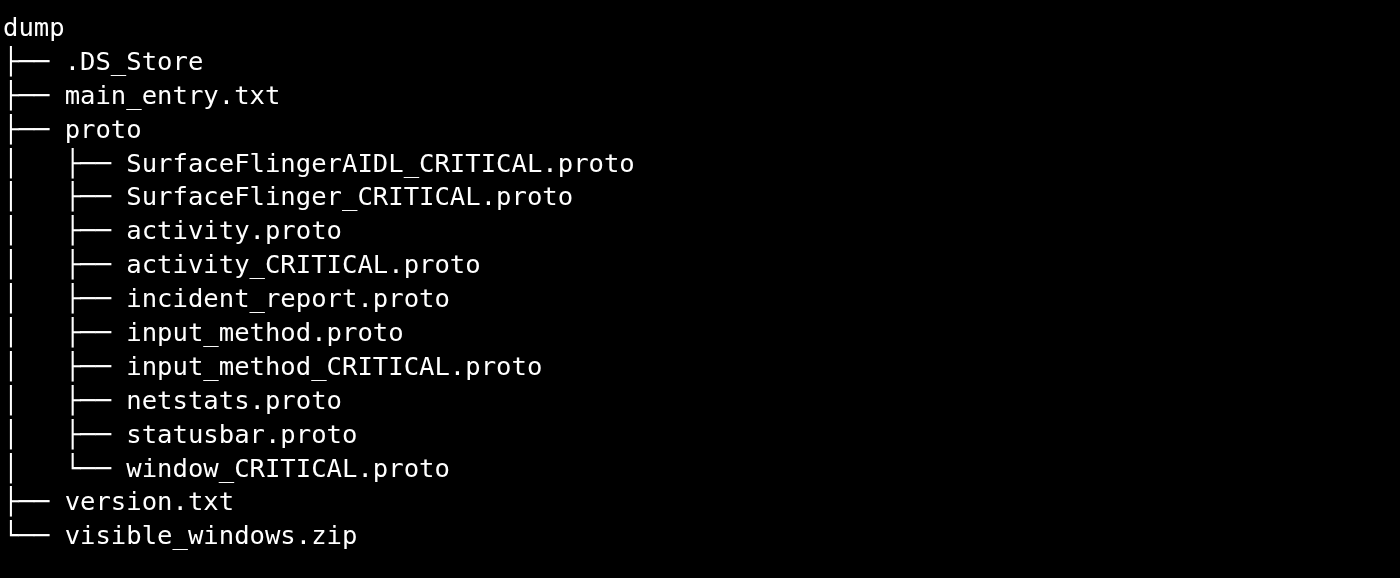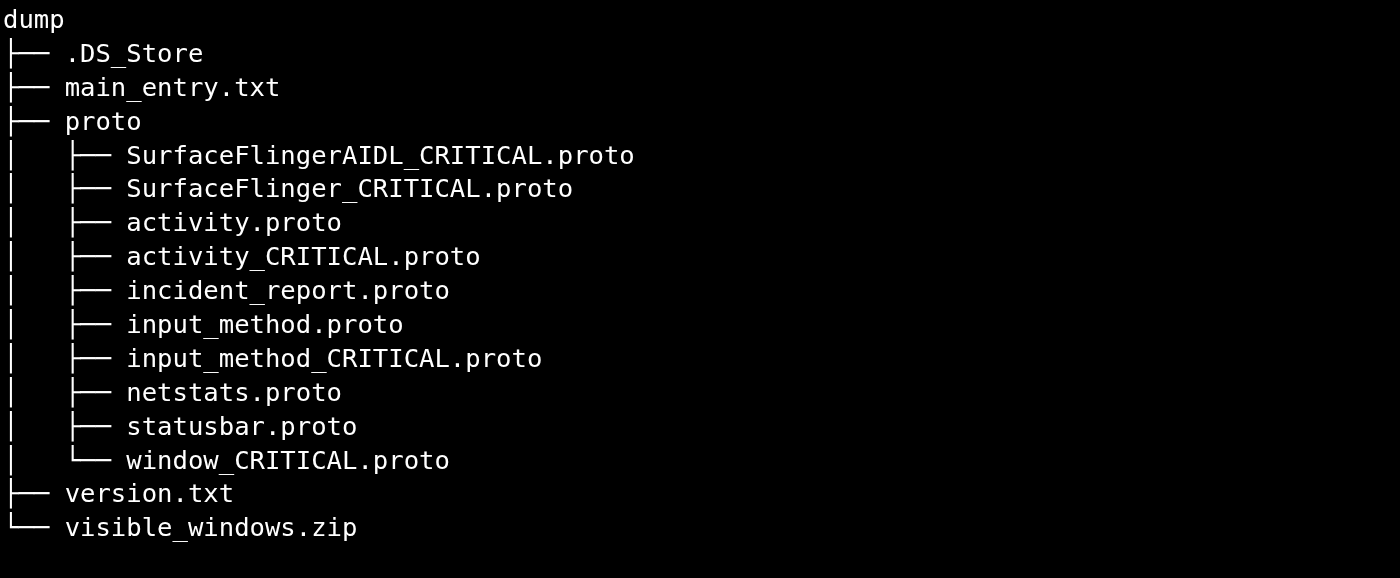--- a/index.html
+++ b/index.html
@@ -13,21 +13,21 @@
     height: 578px;
     overflow: hidden;
     font-family: "DejaVu Sans Mono", "Liberation Mono", monospace;
   }
   #terminal {
     width: 1400px;
     height: 578px;
     background: #000000;
     color: #ffffff;
     box-sizing: border-box;
-    padding: 3px 0 0 3px;
+    padding: 11px 0 0 3px;
   }
   .tree {
     margin: 0;
     padding: 0;
     font-family: "DejaVu Sans Mono", "Liberation Mono", monospace;
     font-size: 25.6px;
     line-height: 33.9px;
     letter-spacing: 0px;
     color: #ffffff;
     white-space: pre;

